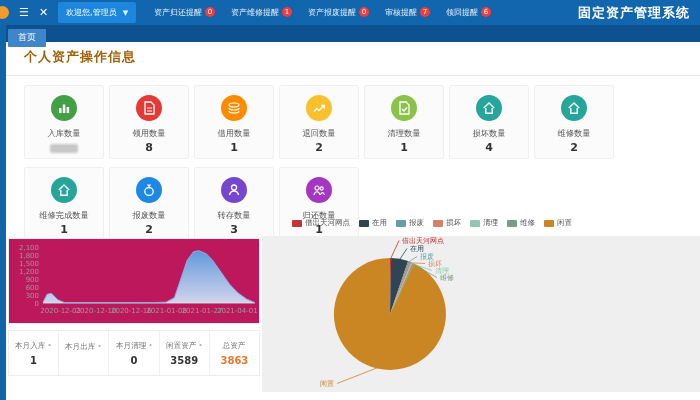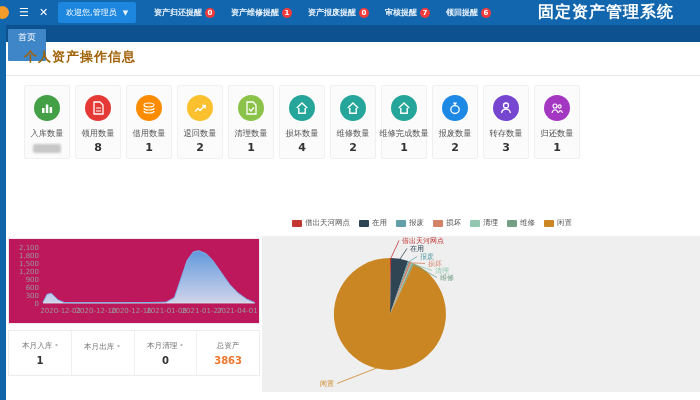--- a/index.html
+++ b/index.html
@@ -8,39 +8,39 @@
 
   
   .topbar { position:absolute; left:0; top:0; width:700px; height:25px; background:#1166ad;
             display:flex; align-items:center; color:#fff; }
   .logo { width:13px; height:13px; border-radius:50%; background:#f39c2c; margin-left:-4px; flex:0 0 auto; }
   .tb-icon { color:#fff; font-size:11px; margin-left:10px; cursor:pointer; line-height:25px; }
   .user-chip { background:#1d87e0; border-radius:2px; height:21px; display:flex; align-items:center;
                padding:0 8px; margin-left:10px; font-size:8px; cursor:pointer; white-space:nowrap; }
   .user-chip .caret { font-size:7px; margin-left:6px; opacity:.9; }
   .topnav { display:flex; align-items:center; margin-left:18px; gap:16px; }
-  .nav-item { display:flex; align-items:flex-end; font-size:8px; color:#e8f1fa; cursor:pointer; white-space:nowrap;font-weight:bold; }
+  .nav-item { display:flex; align-items:flex-start; font-size:8px; color:#e8f1fa; cursor:pointer; white-space:nowrap; }
   .badge { background:#f23c3c; color:#fff; min-width:10px; height:10px; border-radius:5px;
            font-size:7px; line-height:10px; text-align:center; padding:0 2px; margin-left:3px; }
-  .app-title { margin-left:auto; font-size:16px; font-weight:bold; padding-right:26px; letter-spacing:1px; }
+  .app-title { margin-left:auto; font-size:13px; font-weight:bold; padding-right:10px; letter-spacing:1px; }
 
   
   .tabbar { position:absolute; left:0; top:25px; width:700px; height:17px; background:#0d5190; }
-  .tab { display:inline-block; margin:2px 0 0 8px; padding:2px 10px 17px; background:#3e86c8;
+  .tab { display:inline-block; margin:2px 0 0 8px; padding:2px 10px 3px; background:#3e86c8;
          color:#fff; font-size:9px; cursor:pointer; border-radius:1px; }
 
   .left-strip { position:absolute; left:0; top:25px; width:6px; height:375px; background:#1065a9; z-index:5; }
 
   .section-title { position:absolute; left:24px; top:48px; font-size:13px; font-weight:bold; color:#a16207; letter-spacing:1px; }
   .divider { position:absolute; left:0; top:75px; width:700px; height:1px; background:#e9e9e9; }
 
   
   .cards { position:absolute; left:24px; top:85px; width:674px; display:flex; flex-wrap:wrap;
            column-gap:5px; row-gap:8px; }
-  .card { width:46px; height:74px; background:#fbfbfb; border:1px solid #f0f0f0; border-radius:2px;
+  .card { width:80px; height:74px; background:#fbfbfb; border:1px solid #f0f0f0; border-radius:2px;
           display:flex; flex-direction:column; align-items:center; cursor:pointer; }
   .card .icon-circle { width:26px; height:26px; border-radius:50%; margin-top:9px;
           display:flex; align-items:center; justify-content:center; }
   .card .c-label { font-size:9px; color:#555; margin-top:6px; white-space:nowrap; transform:scale(.92); }
   .card .c-value { font-size:11px; font-weight:bold; color:#333; margin-top:1px; }
   .card .c-redacted { width:28px; height:9px; background:#c7c7c7; border-radius:2px; margin-top:4px; filter:blur(1px); }
 
   
   .area-panel { position:absolute; left:8px; top:238px; width:252px; height:86px;
                 background:#be185d; border:1px solid #ececec; }
@@ -261,20 +261,24 @@
       </div>
       <div class="stat">
         <div class="s-label"><span>本月出库</span><span class="dot">•</span></div>
         <div class="s-value"></div>
       </div>
       <div class="stat">
         <div class="s-label"><span>本月清理</span><span class="dot">•</span></div>
         <div class="s-value">0</div>
       </div>
       <div class="stat">
+        <div class="s-label"><span>闲置资产</span><span class="dot">•</span></div>
+        <div class="s-value">3589</div>
+      </div>
+      <div class="stat">
         <div class="s-label"><span>总资产</span></div>
         <div class="s-value hl">3863</div>
       </div>
     </section>
 
   <section class="pie-panel">
     <div class="legend">
         <div class="legend-item">
           <span class="legend-swatch" style="background: rgb(194, 53, 49);"></span>
           <span class="legend-label">借出天河网点</span>

